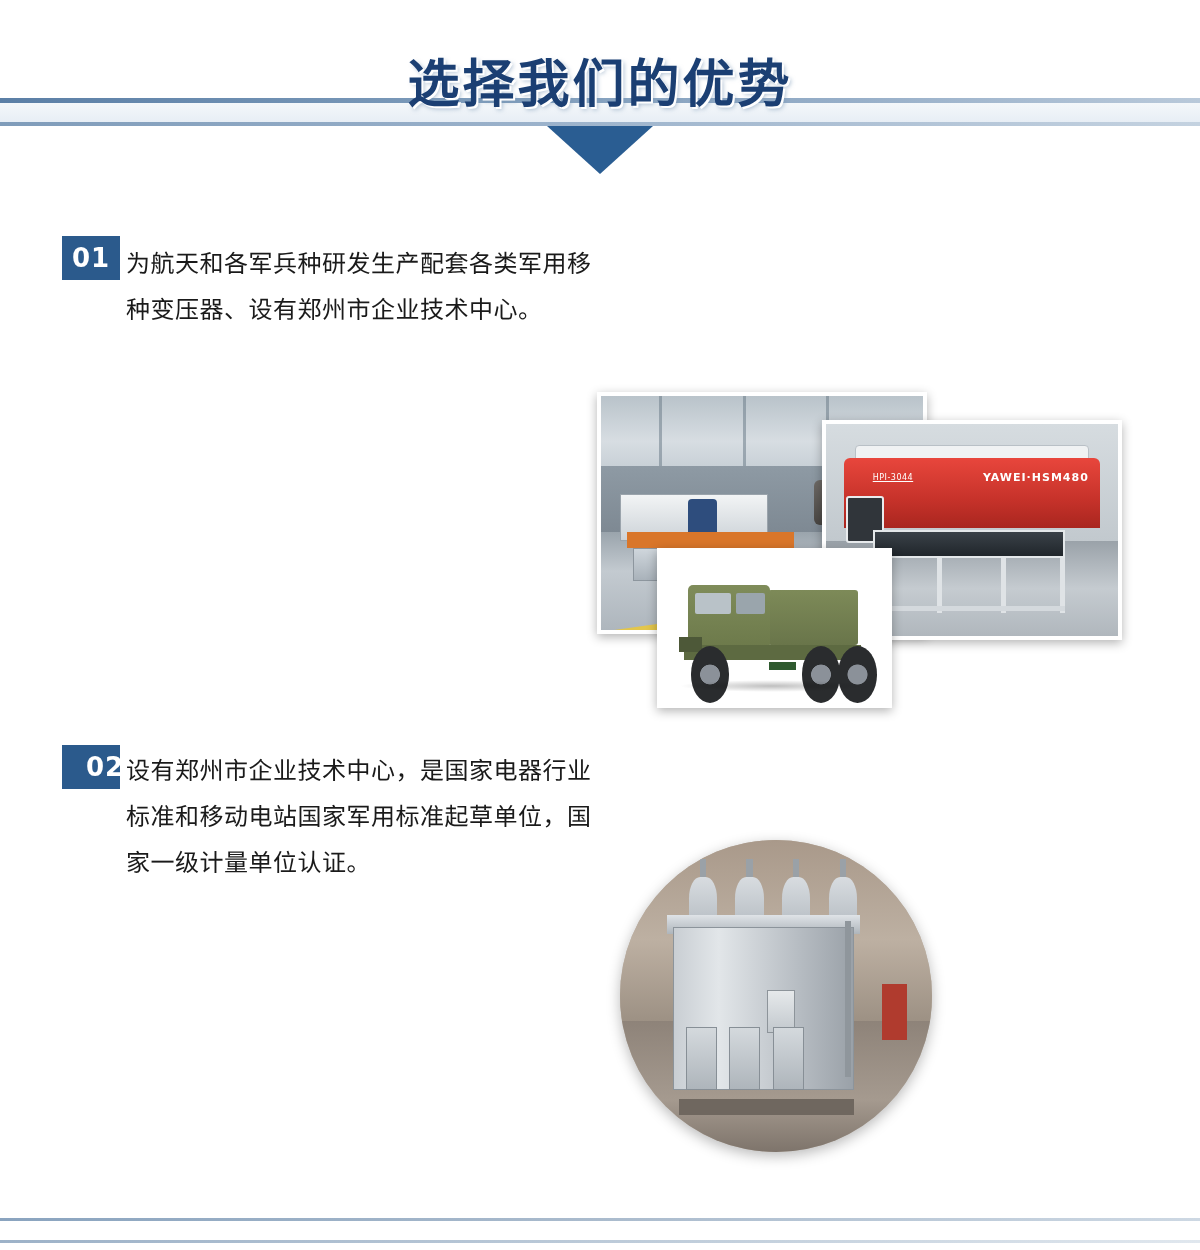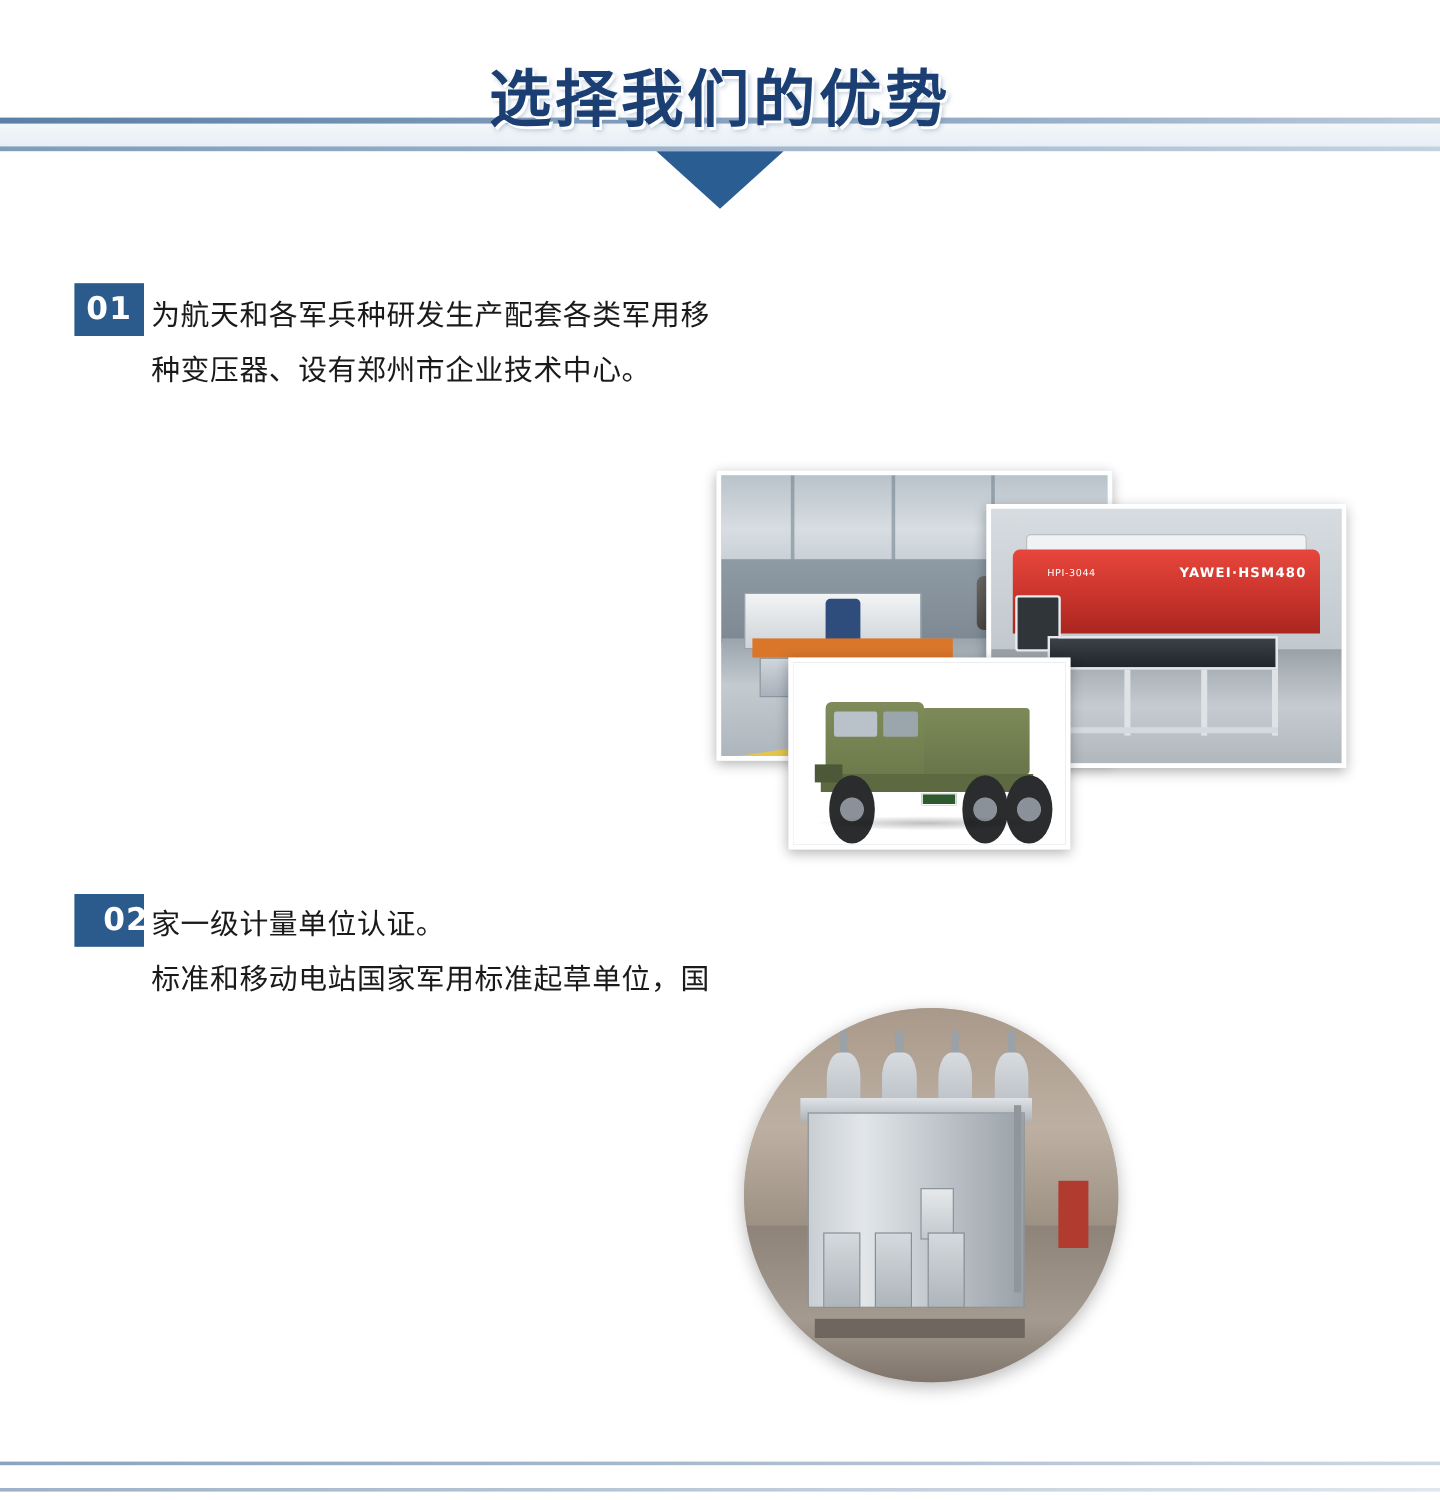--- a/index.html
+++ b/index.html
@@ -183,20 +183,21 @@
   }
   .cnc-brand {
     position: absolute; right: 10%; top: 22%;
     color: #ffffff; font-size: 11px; font-weight: bold; letter-spacing: 1px;
     font-family: "DejaVu Sans", sans-serif;
   }
   .cnc-label {
     position: absolute; left: 16%; top: 23%;
     color: #ffffff; font-size: 8px; letter-spacing: .5px;
     font-family: "DejaVu Sans", sans-serif;
+    text-decoration: underline;
   }
   .cnc-panel {
     position: absolute; left: 7%; top: 34%; width: 13%; height: 22%;
     background: #30353a; border: 2px solid #e9ecee; border-radius: 3px;
   }
   .cnc-table {
     position: absolute; left: 16%; top: 50%; width: 66%; height: 13%;
     background: linear-gradient(to bottom, #3a4148, #20262b);
     border: 2px solid #e4e8ea;
   }
@@ -407,22 +408,23 @@
     <div class="tr-wheel w3"></div>
     <div class="tr-plate"></div>
     <div class="tr-shadow"></div>
   </div>
 </div>
 
 <div class="section">
   <div class="badge" style="left:62px; top:745px;padding-left:24px;">02</div>
 
   <div class="paragraph" style="left:126px; top:748px; width:470px;">
+    <div>设有郑州市企业技术中心，是国家电器行业</div>
+    <div>标准和移动电站国家军用标准起草单位，国</div>
     <div>家一级计量单位认证。</div>
-    <div>标准和移动电站国家军用标准起草单位，国</div>
   </div>
 
   <div class="circle-photo">
     <div class="cp-wall"></div>
     <div class="cp-floor"></div>
     <div class="cp-stem s1"></div>
     <div class="cp-stem s2"></div>
     <div class="cp-stem s3"></div>
     <div class="cp-stem s4"></div>
     <div class="cp-bushing b1"></div>

